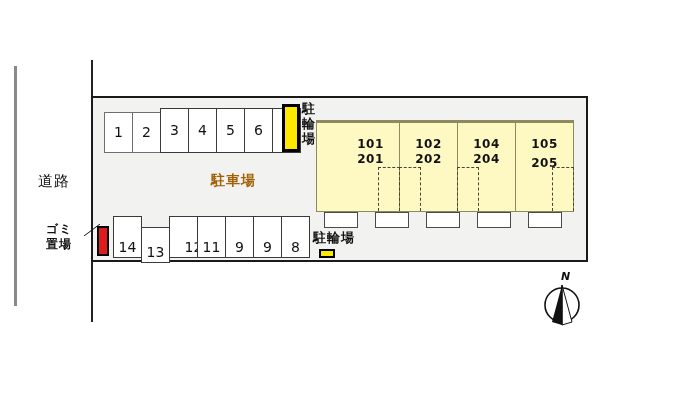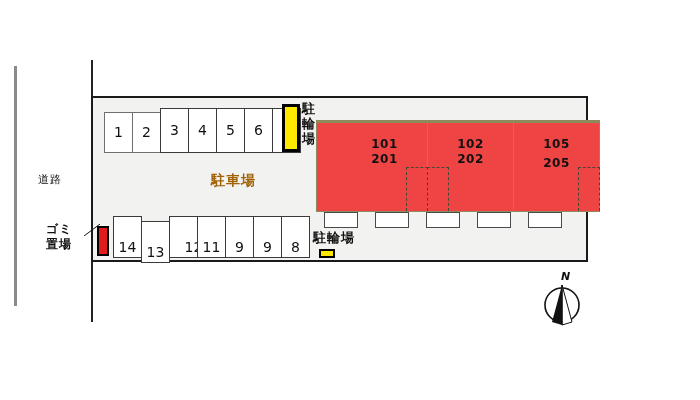--- a/index.html
+++ b/index.html
@@ -32,21 +32,21 @@
     left: 91px;
     top: 60px;
     width: 2px;
     height: 262px;
     background: #222222;
   }
   .road-label {
     position: absolute;
     left: 38px;
     top: 172px;
-    font-size: 11px;
+    font-size: 15px;
     color: #111111;
     letter-spacing: 1px;
     white-space: nowrap;
   }
 
   
   .property {
     position: absolute;
     left: 91px;
     top: 96px;
@@ -136,26 +136,26 @@
     top: 224px;
     width: 16px;
     height: 12px;
   }
 
   
   .building {
     position: absolute;
     left: 316px;
     top: 120px;
-    width: 284px;
+    width: 258px;
     height: 92px;
     box-sizing: border-box;
     border: 1px solid #8f8a5d;
     border-top: 3px solid #8f8a5d;
-    background: #ef4444;
+    background: #fef9c3;
     display: flex;
     padding-left: 25px;
   }
   .unit {
     position: relative;
     flex: 1 1 0;
     box-sizing: border-box;
     border-right: 1px solid #8f8a5d;
     text-align: center;
   }
@@ -262,21 +262,21 @@
       </div>
       <div class="stall top" style="left: 272px; top: 108px; width: 29px; height: 45px;">
         <span>7</span>
       </div>
     </div>
 
   <div id="bottom-stalls">
       <div class="stall" style="left: 113px; top: 216px; width: 29px; height: 42px;">
         <span>14</span>
       </div>
-      <div class="stall" style="left: 141px; top: 221px; width: 29px; height: 42px;">
+      <div class="stall" style="left: 141px; top: 227px; width: 29px; height: 36px;">
         <span>13</span>
       </div>
       <div class="stall" style="left: 169px; top: 216px; width: 29px; height: 42px; padding-left: 20px;">
         <span>12</span>
       </div>
       <div class="stall" style="left: 197px; top: 216px; width: 29px; height: 42px;">
         <span>11</span>
       </div>
       <div class="stall" style="left: 225px; top: 216px; width: 29px; height: 42px;">
         <span>9</span>
@@ -307,20 +307,25 @@
 
   <div class="building" id="building">
       <div class="unit">
         <div class="unit-no">101</div>
         <div class="unit-no" style="margin-top: 0px;">201</div>
         <div class="stair" style="right: -1px;"></div>
       </div>
       <div class="unit">
         <div class="unit-no">102</div>
         <div class="unit-no" style="margin-top: 0px;">202</div>
+        <div class="stair" style="left: -1px;"></div>
+      </div>
+      <div class="unit">
+        <div class="unit-no">104</div>
+        <div class="unit-no" style="margin-top: 0px;">204</div>
         <div class="stair" style="left: -1px;"></div>
       </div>
       <div class="unit">
         <div class="unit-no">105</div>
         <div class="unit-no" style="margin-top: 4px;">205</div>
         <div class="stair" style="right: -1px;"></div>
       </div>
     </div>
   <div id="porches">
       <div class="porch" style="left: 324px; top: 212px;"></div>

